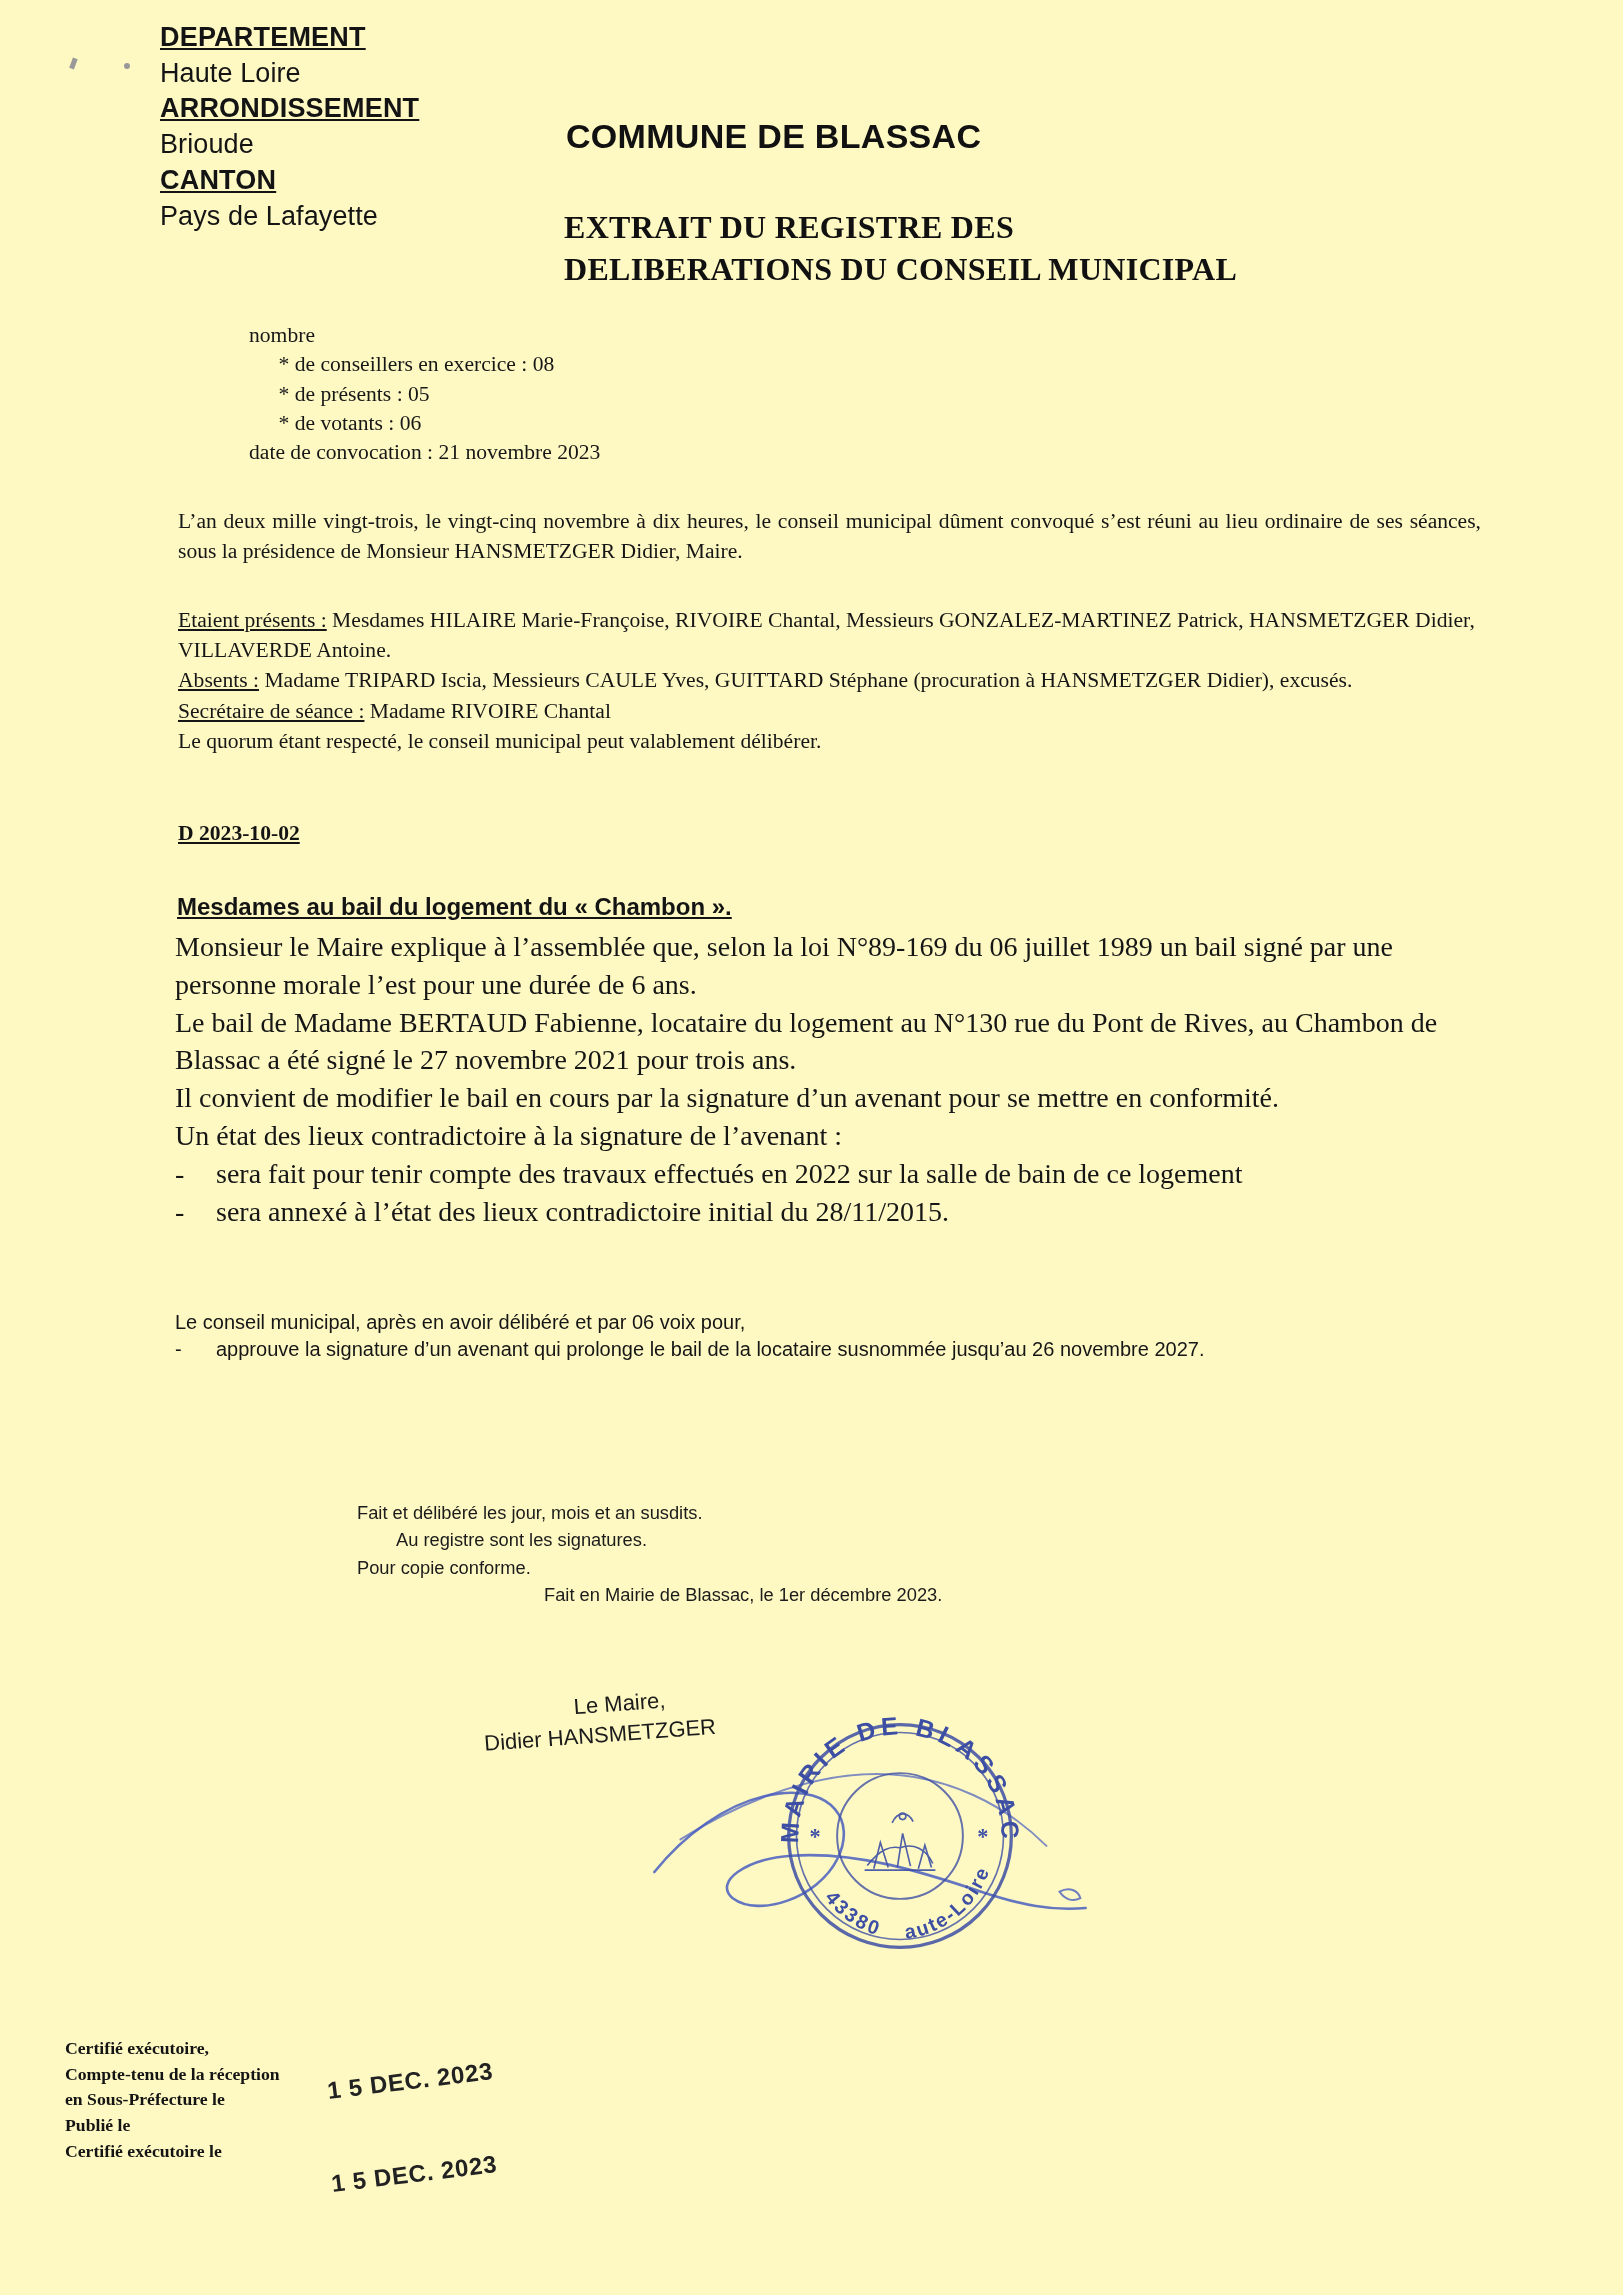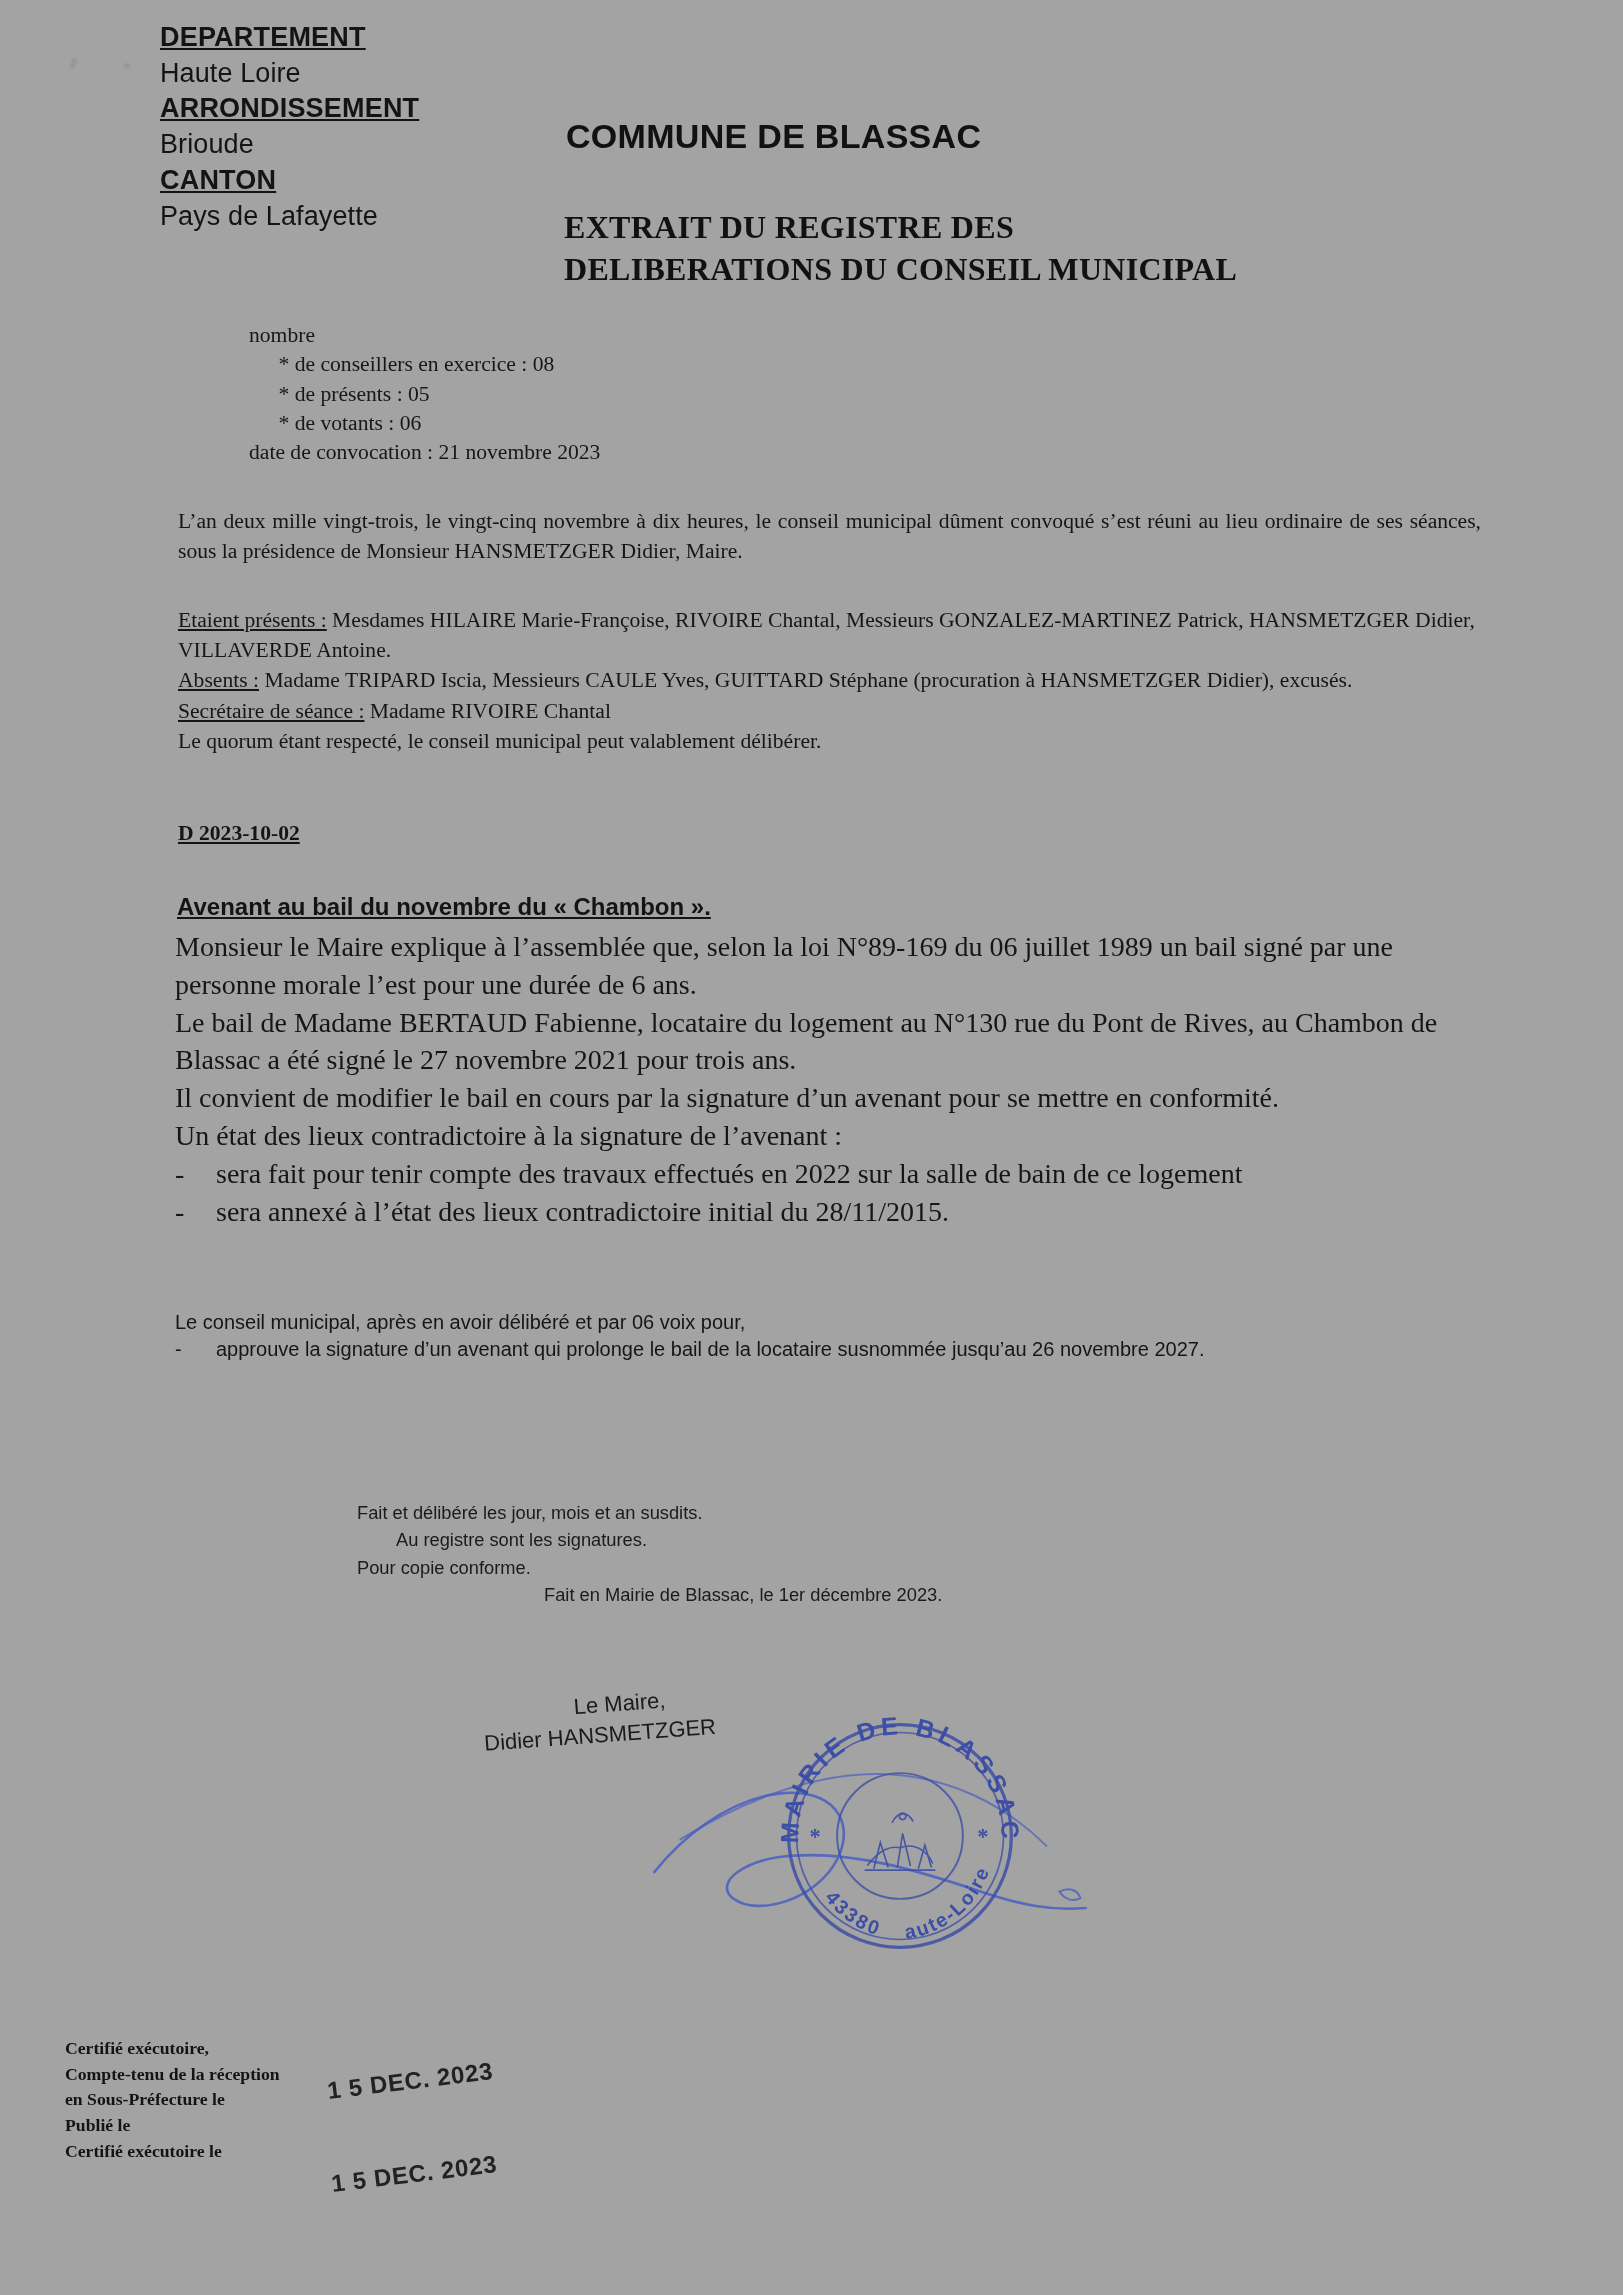--- a/index.html
+++ b/index.html
@@ -12,21 +12,21 @@
     height: 2295px;
     position: relative;
     font-family: "Liberation Serif", serif;
     color: #1a1a1a;
     overflow: hidden;
   }
 
   .page {
     position: absolute;
     inset: 0;
-    background: #a3a3a3;
+    background: #fef9c3;
   }
 
   
   .abs { position: absolute; }
   .u { text-decoration: underline; }
 
   
   #header-left {
     left: 160px;
     top: 19.6px;
@@ -271,21 +271,21 @@
       <span class="u">Absents :</span><span> Madame TRIPARD Iscia, Messieurs CAULE Yves, GUITTARD Stéphane (procuration à HANSMETZGER Didier), excusés.</span>
     </div>
     <div class="row">
       <span class="u">Secrétaire de séance :</span><span> Madame RIVOIRE Chantal</span>
     </div>
     <div class="row">Le quorum étant respecté, le conseil municipal peut valablement délibérer.</div>
   </div>
 
   <div class="abs" id="delib-number">D 2023-10-02</div>
 
-  <div class="abs" id="body-title">Avenant au bail du novembre du « Chambon ».</div>
+  <div class="abs" id="body-title">Mesdames au bail du logement du « Chambon ».</div>
 
   <div class="abs" id="body-text">
     <p>Monsieur le Maire explique à l’assemblée que, selon la loi N°89-169 du 06 juillet 1989 un bail signé par une personne morale l’est pour une durée de 6 ans.</p>
     <p>Le bail de Madame BERTAUD Fabienne, locataire du logement au N°130 rue du Pont de Rives, au Chambon de Blassac a été signé le 27 novembre 2021 pour trois ans.</p>
     <p>Il convient de modifier le bail en cours par la signature d’un avenant pour se mettre en conformité.</p>
     <p>Un état des lieux contradictoire à la signature de l’avenant :</p>
     <div class="bullet-line">
       <span class="bullet-dash">-</span>
       <span class="bullet-body">sera fait pour tenir compte des travaux effectués en 2022 sur la salle de bain de ce logement</span>
     </div>

